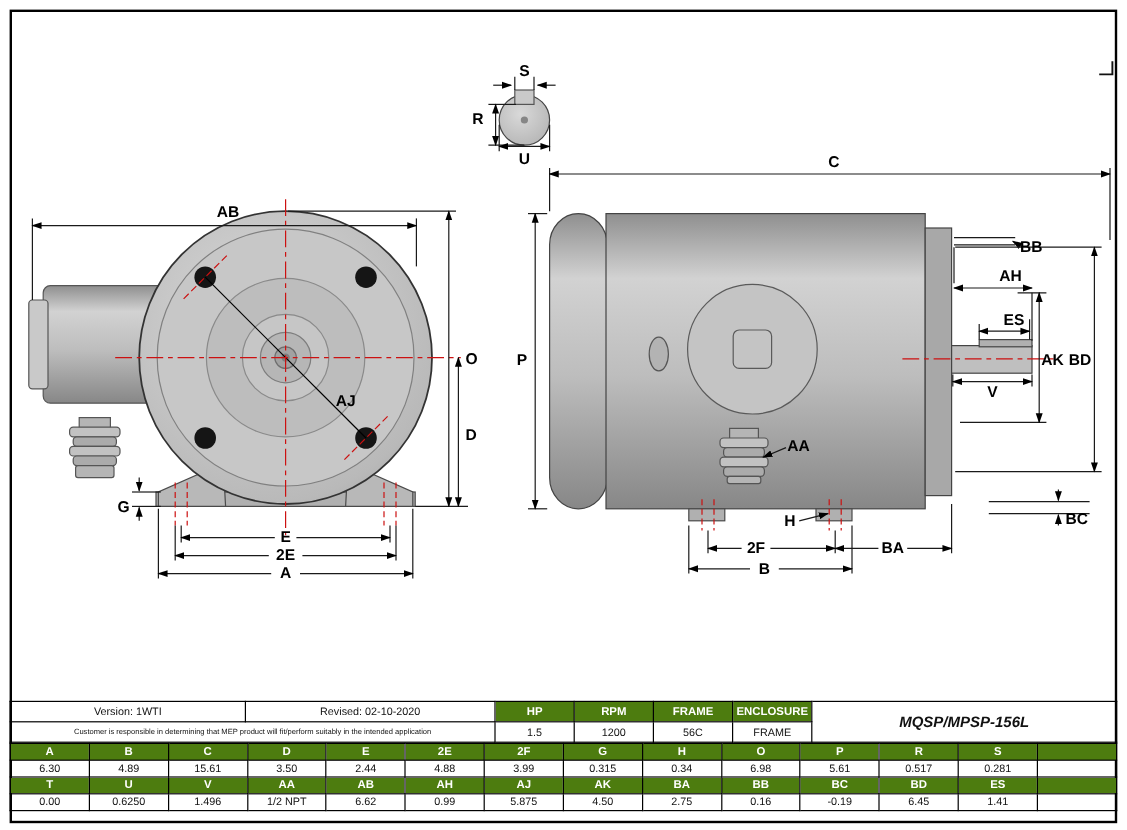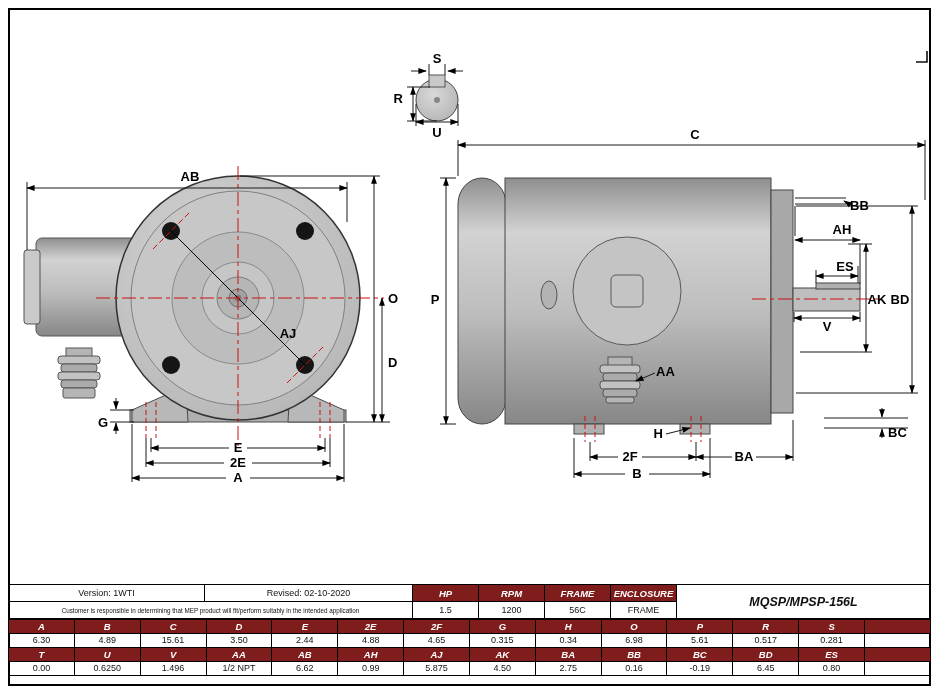--- a/index.html
+++ b/index.html
@@ -8,21 +8,21 @@
   .frame{position:absolute;left:8px;top:8px;width:923px;height:678px;
          box-sizing:border-box;border:2px solid #000;}
   .drawing-svg{position:absolute;left:0;top:0;}
   svg text{font-family:"Liberation Sans","DejaVu Sans",sans-serif;font-weight:bold;
            font-size:13px;fill:#000;}
   .tablewrap{position:absolute;left:8px;top:584px;width:923px;}
   table{border-collapse:collapse;width:100%;table-layout:fixed;}
   td{border:1px solid #000;text-align:center;vertical-align:middle;padding:0;
      font-size:9px;color:#111;overflow:hidden;white-space:nowrap;}
   .tb-top td{height:16px;}
-  .blk{background:#7f1d1d;color:#fff;font-weight:bold;font-size:9.5px;font-style:italic;}
+  .blk{background:#4d7c0f;color:#fff;font-weight:bold;font-size:9.5px;}
   .model-cell{font-size:12.5px;font-weight:bold;font-style:italic;}
   .disclaimer-cell{font-size:6.3px;}
   .tb-dim td{height:13px;line-height:13px;}
 </style>
 </head>
 <body>
 
 <div class="stage">
 
   <svg class="drawing-svg" width="939" height="580" viewBox="0 0 939 580">
@@ -320,21 +320,21 @@
         <td class="blk">S</td>
         <td class="blk"></td>
       </tr>
       <tr>
         <td>6.30</td>
         <td>4.89</td>
         <td>15.61</td>
         <td>3.50</td>
         <td>2.44</td>
         <td>4.88</td>
-        <td>4.65</td>
+        <td>3.99</td>
         <td>0.315</td>
         <td>0.34</td>
         <td>6.98</td>
         <td>5.61</td>
         <td>0.517</td>
         <td>0.281</td>
         <td></td>
       </tr>
       <tr>
         <td class="blk">T</td>
@@ -358,20 +358,20 @@
         <td>1.496</td>
         <td>1/2 NPT</td>
         <td>6.62</td>
         <td>0.99</td>
         <td>5.875</td>
         <td>4.50</td>
         <td>2.75</td>
         <td>0.16</td>
         <td>-0.19</td>
         <td>6.45</td>
-        <td>0.80</td>
+        <td>1.41</td>
         <td></td>
       </tr>
     </tbody>
       </table>
   </div>
 
 </div>
 
 </body></html>

